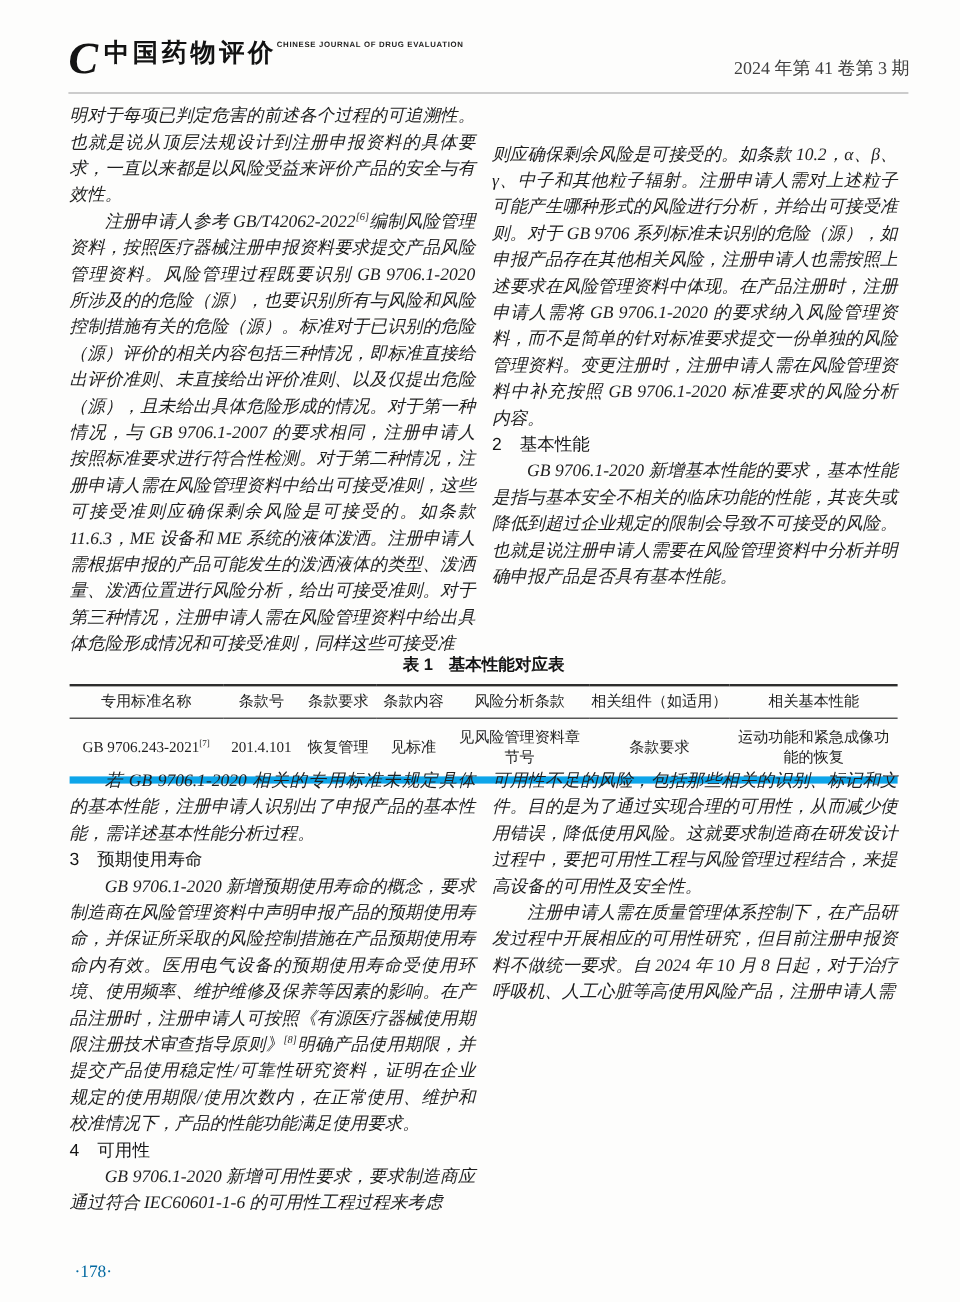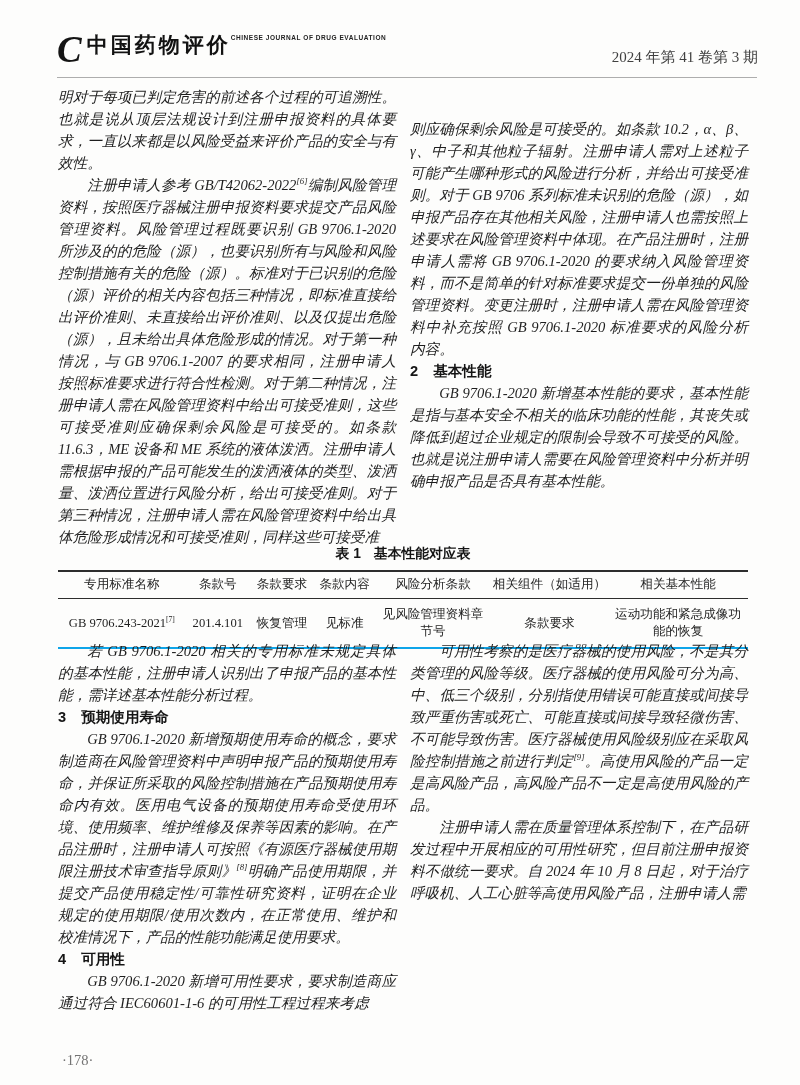--- a/index.html
+++ b/index.html
@@ -34,44 +34,44 @@
   .col { position:absolute; width:338px; font-size:14.6px; line-height:22px; }
   .col-top-left    { left:58px;  top:86px; }
   .col-top-right   { left:410px; top:86px;margin-top:32px; }
   .col-bottom-left { left:58px;  top:640px; }
   .col-bottom-right{ left:410px; top:640px; }
   .para { margin:0; text-align:justify;font-style:italic; }
   .para.indent { text-indent:2em; }
   sup.ref { font-size:0.6em; vertical-align:super; line-height:0; }
   .sec-heading {
     font-family:"Liberation Sans","DejaVu Sans",sans-serif;
-    font-weight:bold; font-size:14.6px; line-height:22px; color:#151515;
+    font-weight:normal; font-size:14.6px; line-height:22px; color:#151515;
   }
   .sec-heading .sec-num { margin-right:15px; }
 
   
   .table-wrap { position:absolute; left:58px; top:545px; width:690px; }
   .table-title {
     text-align:center; font-family:"Liberation Sans","DejaVu Sans",sans-serif;
     font-weight:bold; font-size:13.8px; color:#141414; margin:0 0 7px 0;
   }
   .table-title .t-label { margin-right:13px; }
   table.basic {
     width:100%; border-collapse:collapse;
-    border-top:2px solid #2d2d2d; border-bottom:2px solid #0ea5e9;
+    border-top:2px solid #2d2d2d; border-bottom:6px solid #0ea5e9;
     font-size:12.6px; color:#1e1e1e;
   }
   table.basic thead th {
     font-weight:normal; border-bottom:1px solid #2d2d2d;
     padding:4px 2px 5px 2px; text-align:center; white-space:nowrap;
   }
   table.basic td { padding:7px 2px; text-align:center; }
 
   
-  .page-number { position:absolute; left:62px; top:1052px; font-size:14.5px; color:#737373; }
+  .page-number { position:absolute; left:62px; top:1052px; font-size:14.5px; color:#0369a1; }
 </style>
 </head>
 <body>
 
 <div class="page">
 
   <div class="masthead">
     <div class="logo">
       <span class="logo-c">C</span>
       <span class="logo-names">
@@ -133,19 +133,19 @@
   </div>
 
   <div class="col col-bottom-left">
       <p class="para indent">若 GB 9706.1-2020 相关的专用标准未规定具体的基本性能，注册申请人识别出了申报产品的基本性能，需详述基本性能分析过程。</p>
       <div class="sec-heading"><span class="sec-num">3</span><span>预期使用寿命</span></div>
       <p class="para indent">GB 9706.1-2020 新增预期使用寿命的概念，要求制造商在风险管理资料中声明申报产品的预期使用寿命，并保证所采取的风险控制措施在产品预期使用寿命内有效。医用电气设备的预期使用寿命受使用环境、使用频率、维护维修及保养等因素的影响。在产品注册时，注册申请人可按照《有源医疗器械使用期限注册技术审查指导原则》<sup class="ref">[8]</sup>明确产品使用期限，并提交产品使用稳定性/可靠性研究资料，证明在企业规定的使用期限/使用次数内，在正常使用、维护和校准情况下，产品的性能功能满足使用要求。</p>
       <div class="sec-heading"><span class="sec-num">4</span><span>可用性</span></div>
       <p class="para indent">GB 9706.1-2020 新增可用性要求，要求制造商应通过符合 IEC60601-1-6 的可用性工程过程来考虑</p>
     </div>
   <div class="col col-bottom-right">
-      <p class="para indent">可用性考察的是医疗器械的使用风险，不是其分类管理的风险等级。医疗器械的使用风险可分为高、中、低三个级别，分别指使用错误可能直接或间接导致严重伤害或死亡、可能直接或间接导致轻微伤害、不可能导致伤害。医疗器械使用风险级别应在采取风险控制措施之前进行判定<sup class="ref">[9]</sup>。高使用风险的产品一定是高风险产品，高风险产品不一定是高使用风险的产品。</p>
+      <p class="para">可用性不足的风险，包括那些相关的识别、标记和文件。目的是为了通过实现合理的可用性，从而减少使用错误，降低使用风险。这就要求制造商在研发设计过程中，要把可用性工程与风险管理过程结合，来提高设备的可用性及安全性。</p>
       <p class="para indent">注册申请人需在质量管理体系控制下，在产品研发过程中开展相应的可用性研究，但目前注册申报资料不做统一要求。自 2024 年 10 月 8 日起，对于治疗呼吸机、人工心脏等高使用风险产品，注册申请人需</p>
     </div>
 
   <div class="page-number">·178·</div>
 
 </div>
 
 </body></html>

